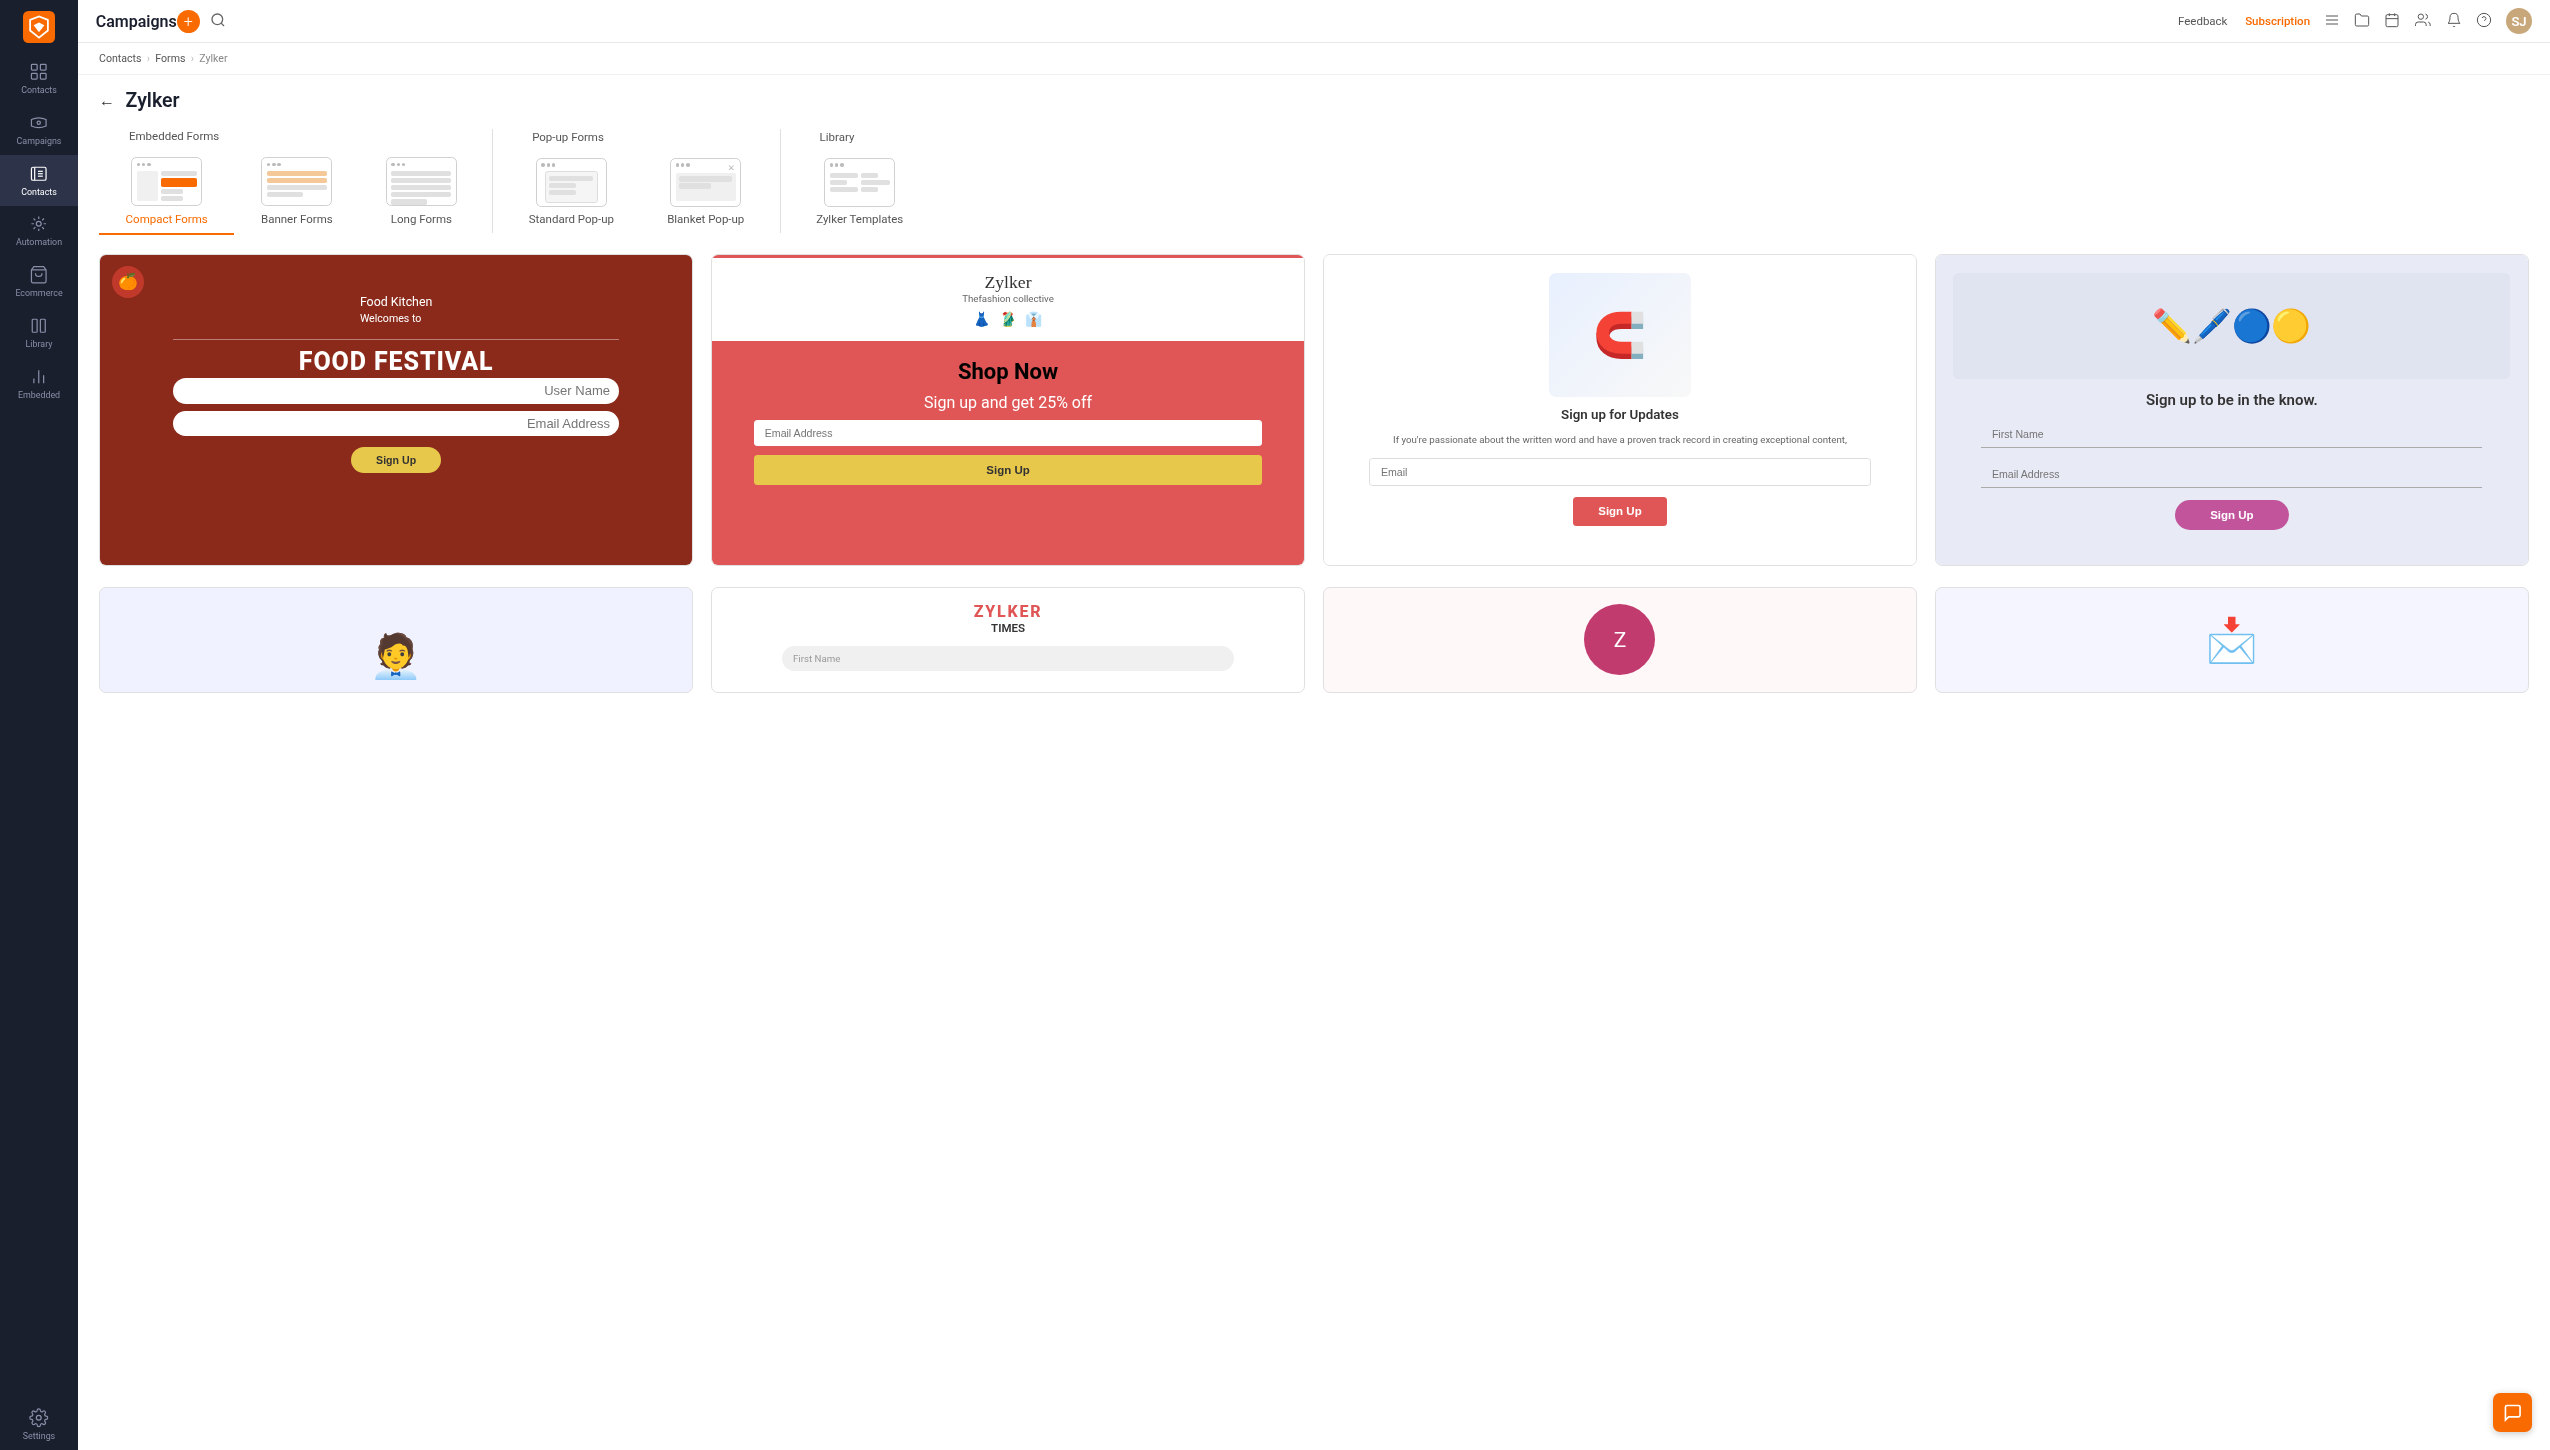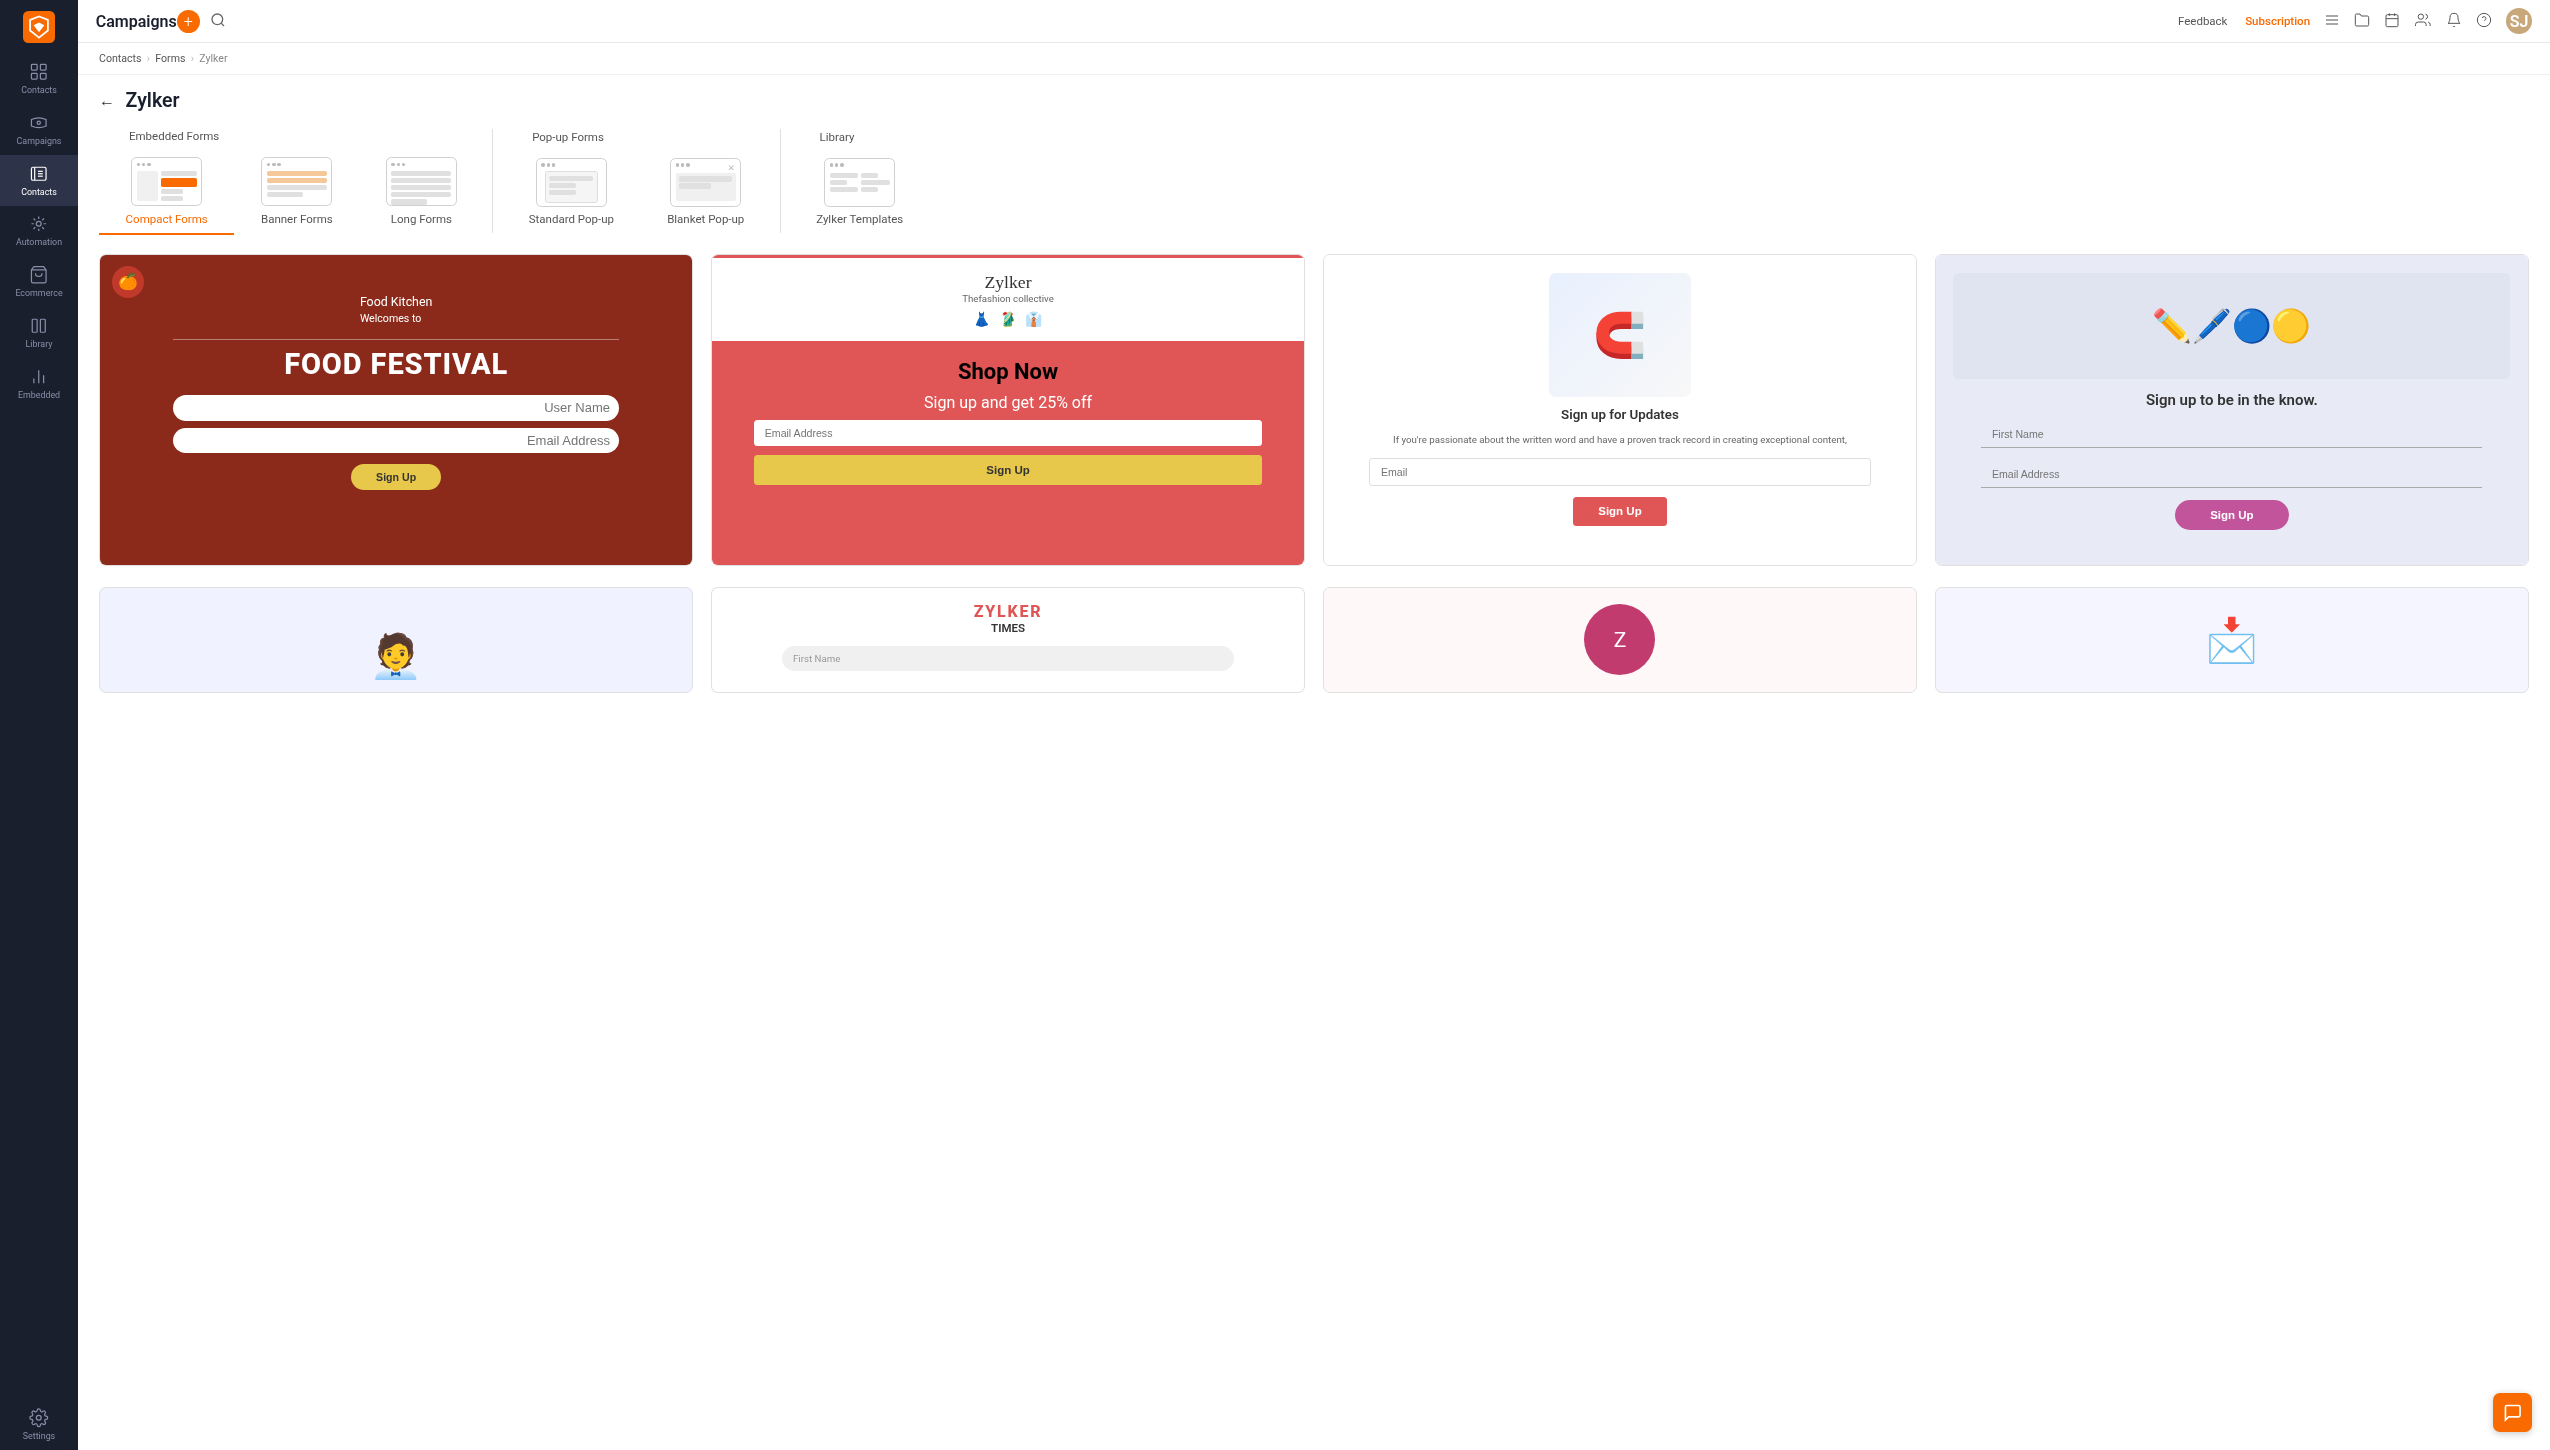--- a/index.html
+++ b/index.html
@@ -95,21 +95,21 @@
       display: flex;
       align-items: center;
       gap: 14px;
       margin-left: 14px;
     }
     .topbar-avatar {
       width: 26.6px; height: 26.6px;
       border-radius: 50%;
       background: #c8a87a;
       display: flex; align-items: center; justify-content: center;
-      color: white; font-size: 16px; font-weight: 600;
+      color: white; font-size: 13px; font-weight: 600;
       cursor: pointer;
     }
 
     
     .content {
       flex: 1;
       overflow-y: auto;
       background: #fff;
     }
 
@@ -248,21 +248,21 @@
       position: absolute; top: 10.6px; left: 12.4px;
       width: 32px; height: 32px;
       background: #c0392b;
       border-radius: 50%;
       display: flex; align-items: center; justify-content: center;
       font-size: 16px;
     }
     .card-food .title-small { font-size: 12.4px; margin-bottom: 3.5px; }
     .card-food .welcomes { font-size: 10.6px; margin-bottom: 7px; }
     .card-food .divider-line { width: 80%; height: 0.9px; background: rgba(255,255,255,0.4); margin: 7px 0; }
-    .card-food .festival-title { font-size: 29px; font-weight: 800; text-align: center; letter-spacing: 0.9px; margin-bottom: 14px; }
+    .card-food .festival-title { font-size: 25px; font-weight: 800; text-align: center; letter-spacing: 0.9px; margin-bottom: 2px; }
     .card-food input {
       width: 80%; padding: 5.3px 8.9px; border-radius: 17.7px; border: none;
       margin-bottom: 7px; font-size: 13px; color: #333; text-align: right;
     }
     .card-food .signup-btn {
       background: #e8c84a; color: #333; font-weight: 600;
       border: none; border-radius: 17.7px; padding: 7px 25px;
       cursor: pointer; font-size: 10.6px; margin-top: 3.5px;
     }
 

